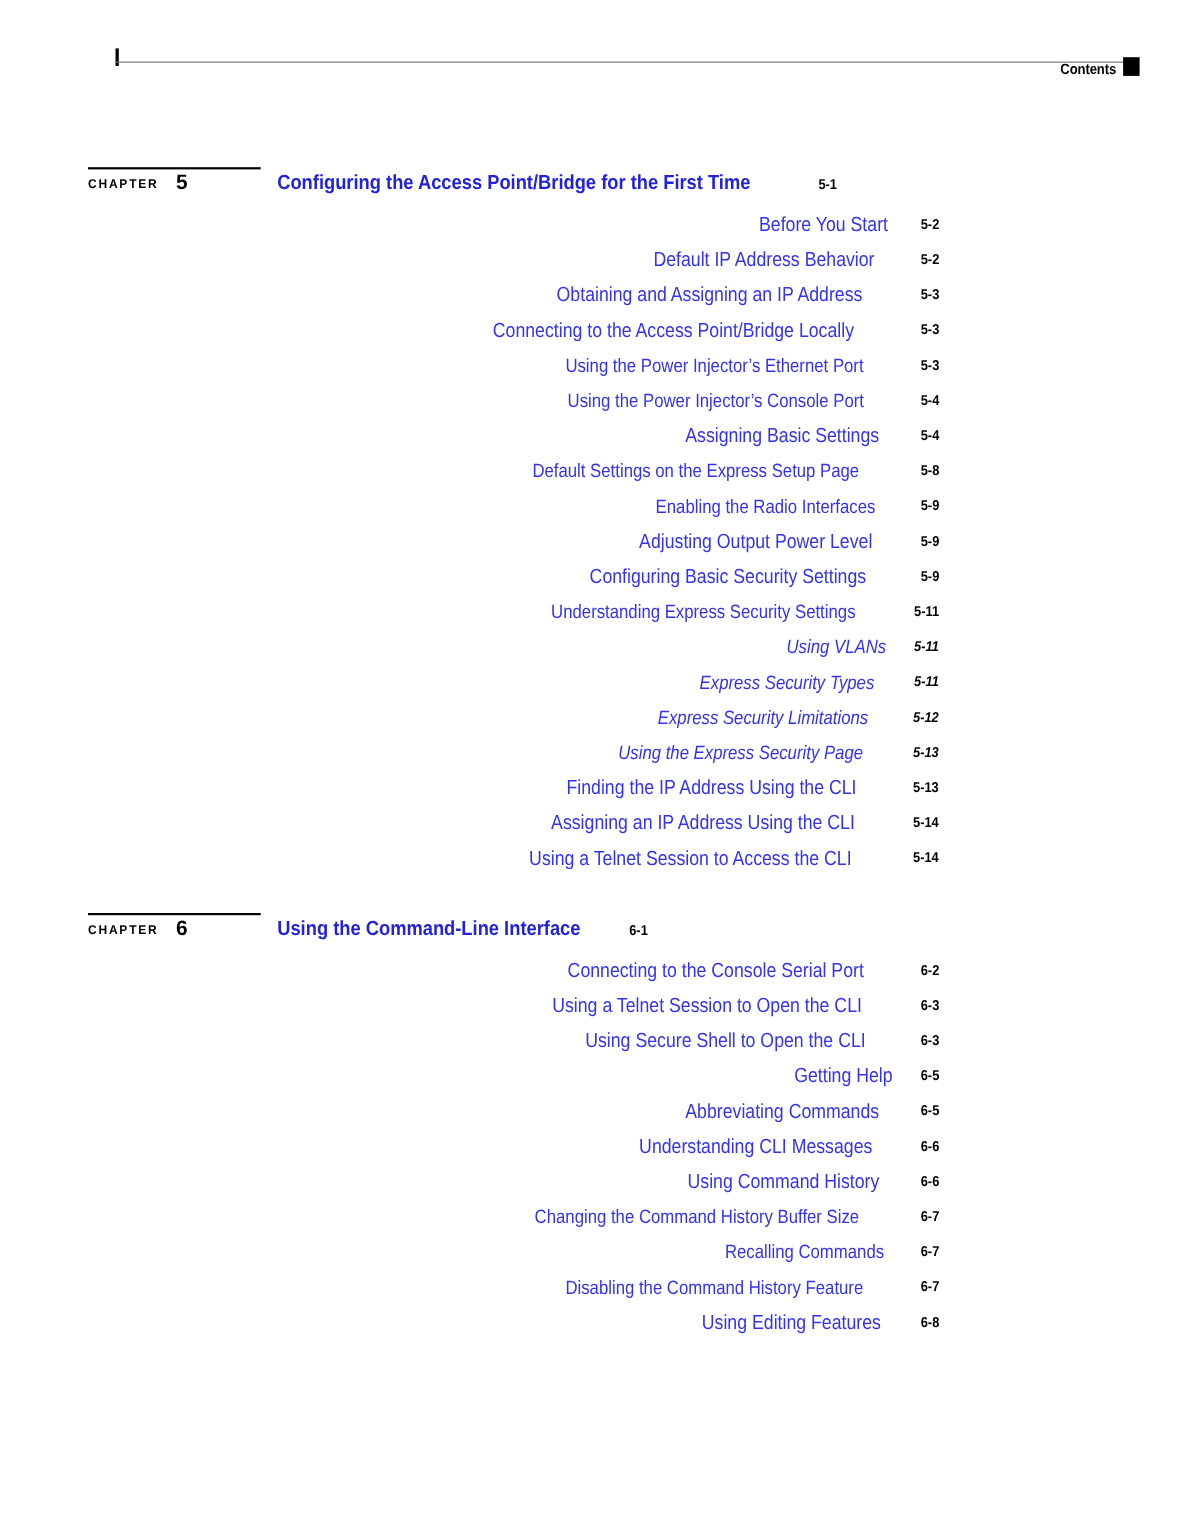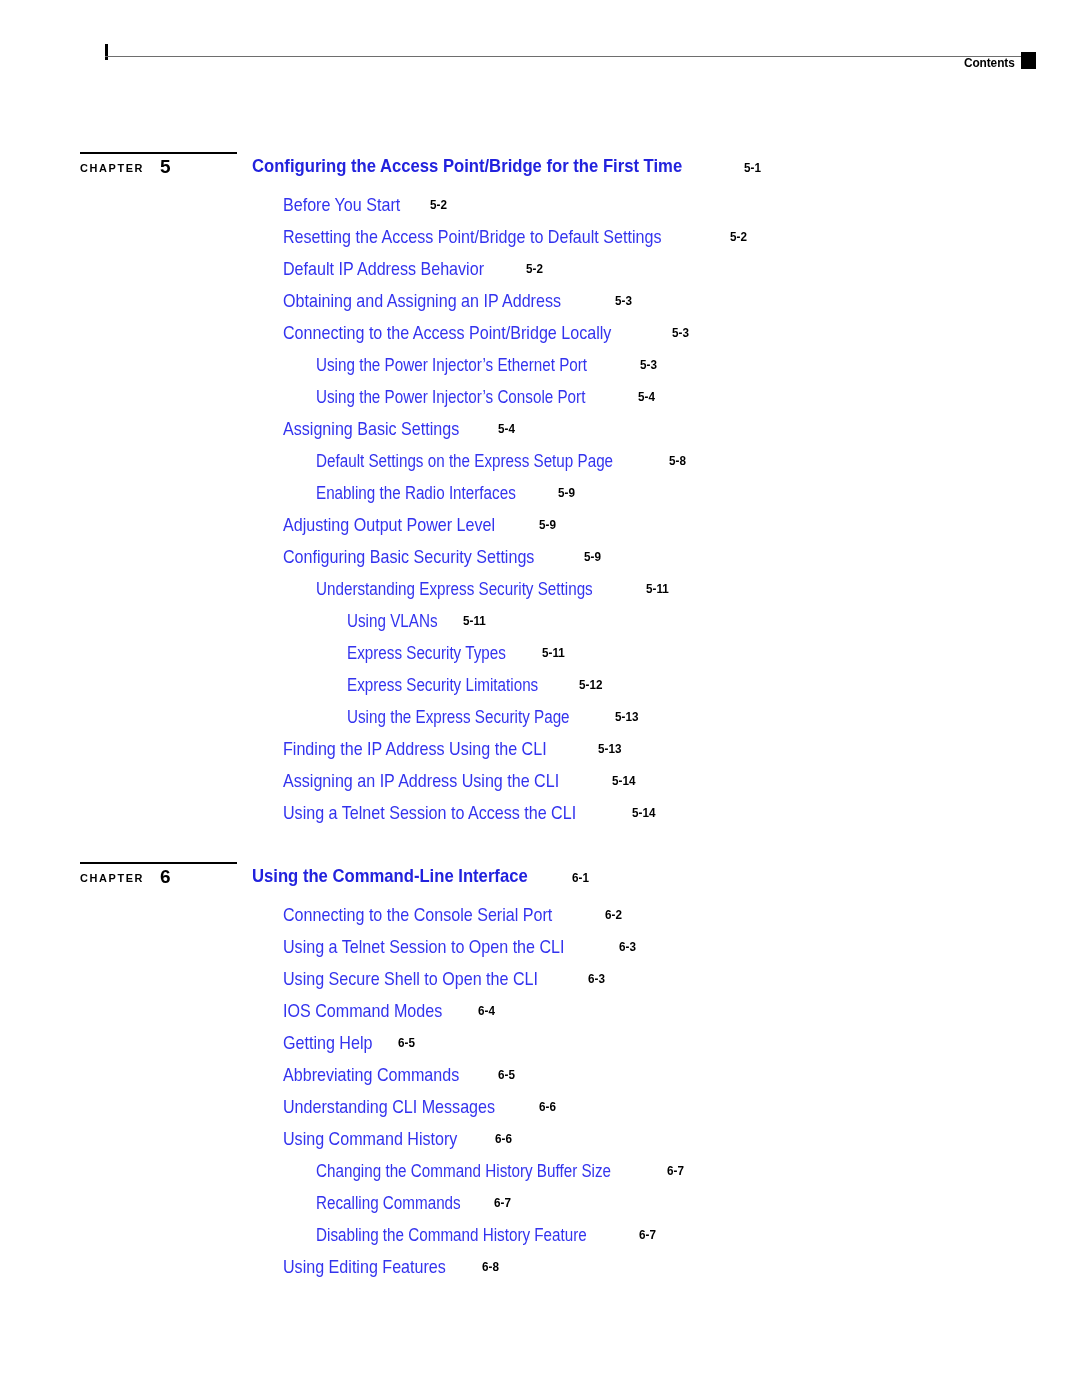--- a/index.html
+++ b/index.html
@@ -126,20 +126,21 @@
     transform-origin: left top;
     display: inline-block;
     vertical-align: baseline;
   }
 
   .entry {
     position: relative;
     white-space: nowrap;
     height: 32px;
     line-height: 32px;
+    text-align: right;
   }
   .entry .etext {
     font-size: 18.5px;
     color: #3333ee;
     transform: scaleX(0.87);
     transform-origin: left center;
     display: inline-block;
     vertical-align: middle;
   }
   .entry .epage {
@@ -147,21 +148,21 @@
     font-weight: bold;
     color: #000000;
     transform: scaleX(0.9);
     transform-origin: left center;
     display: inline-block;
     vertical-align: middle;
     margin-left: 12px;
   }
   .lvl1 { padding-left: 283px; }
   .lvl2 { padding-left: 316px; text-decoration: underline; }
-  .lvl3 { padding-left: 347px; }
+  .lvl3 { padding-left: 347px; font-style: italic; }
   .lvl2 .etext, .lvl3 .etext { font-size: 17.5px; }
 
   .chapter-gap { height: 28px; }
 
   
   #page-footer {
     position: absolute;
     left: 0;
     bottom: 0;
     width: 1080px;
@@ -180,21 +181,20 @@
 
 <div id="toc">
     <div class="chapter-block">
       <div class="chapter-head">
         <div class="chap-rule"></div>
         <div class="chap-label">CHAPTER</div>
         <div class="chap-num">5</div>
         <div class="chap-title-row"><span class="chap-title">Configuring the Access Point/Bridge for the First Time</span><span class="chap-page">5-1</span></div>
       </div>
       <div class="entry lvl1"><span class="etext">Before You Start</span><span class="epage">5-2</span></div>
-      <div class="entry lvl1"><span class="etext">Resetting the Access Point/Bridge to Default Settings</span><span class="epage">5-2</span></div>
       <div class="entry lvl1"><span class="etext">Default IP Address Behavior</span><span class="epage">5-2</span></div>
       <div class="entry lvl1"><span class="etext">Obtaining and Assigning an IP Address</span><span class="epage">5-3</span></div>
       <div class="entry lvl1"><span class="etext">Connecting to the Access Point/Bridge Locally</span><span class="epage">5-3</span></div>
       <div class="entry lvl2"><span class="etext">Using the Power Injector’s Ethernet Port</span><span class="epage">5-3</span></div>
       <div class="entry lvl2"><span class="etext">Using the Power Injector’s Console Port</span><span class="epage">5-4</span></div>
       <div class="entry lvl1"><span class="etext">Assigning Basic Settings</span><span class="epage">5-4</span></div>
       <div class="entry lvl2"><span class="etext">Default Settings on the Express Setup Page</span><span class="epage">5-8</span></div>
       <div class="entry lvl2"><span class="etext">Enabling the Radio Interfaces</span><span class="epage">5-9</span></div>
       <div class="entry lvl1"><span class="etext">Adjusting Output Power Level</span><span class="epage">5-9</span></div>
       <div class="entry lvl1"><span class="etext">Configuring Basic Security Settings</span><span class="epage">5-9</span></div>
@@ -211,21 +211,20 @@
     <div class="chapter-block">
       <div class="chapter-head">
         <div class="chap-rule"></div>
         <div class="chap-label">CHAPTER</div>
         <div class="chap-num">6</div>
         <div class="chap-title-row"><span class="chap-title">Using the Command-Line Interface</span><span class="chap-page">6-1</span></div>
       </div>
       <div class="entry lvl1"><span class="etext">Connecting to the Console Serial Port</span><span class="epage">6-2</span></div>
       <div class="entry lvl1"><span class="etext">Using a Telnet Session to Open the CLI</span><span class="epage">6-3</span></div>
       <div class="entry lvl1"><span class="etext">Using Secure Shell to Open the CLI</span><span class="epage">6-3</span></div>
-      <div class="entry lvl1"><span class="etext">IOS Command Modes</span><span class="epage">6-4</span></div>
       <div class="entry lvl1"><span class="etext">Getting Help</span><span class="epage">6-5</span></div>
       <div class="entry lvl1"><span class="etext">Abbreviating Commands</span><span class="epage">6-5</span></div>
       <div class="entry lvl1"><span class="etext">Understanding CLI Messages</span><span class="epage">6-6</span></div>
       <div class="entry lvl1"><span class="etext">Using Command History</span><span class="epage">6-6</span></div>
       <div class="entry lvl2"><span class="etext">Changing the Command History Buffer Size</span><span class="epage">6-7</span></div>
       <div class="entry lvl2"><span class="etext">Recalling Commands</span><span class="epage">6-7</span></div>
       <div class="entry lvl2"><span class="etext">Disabling the Command History Feature</span><span class="epage">6-7</span></div>
       <div class="entry lvl1"><span class="etext">Using Editing Features</span><span class="epage">6-8</span></div>
     </div>
   </div>

